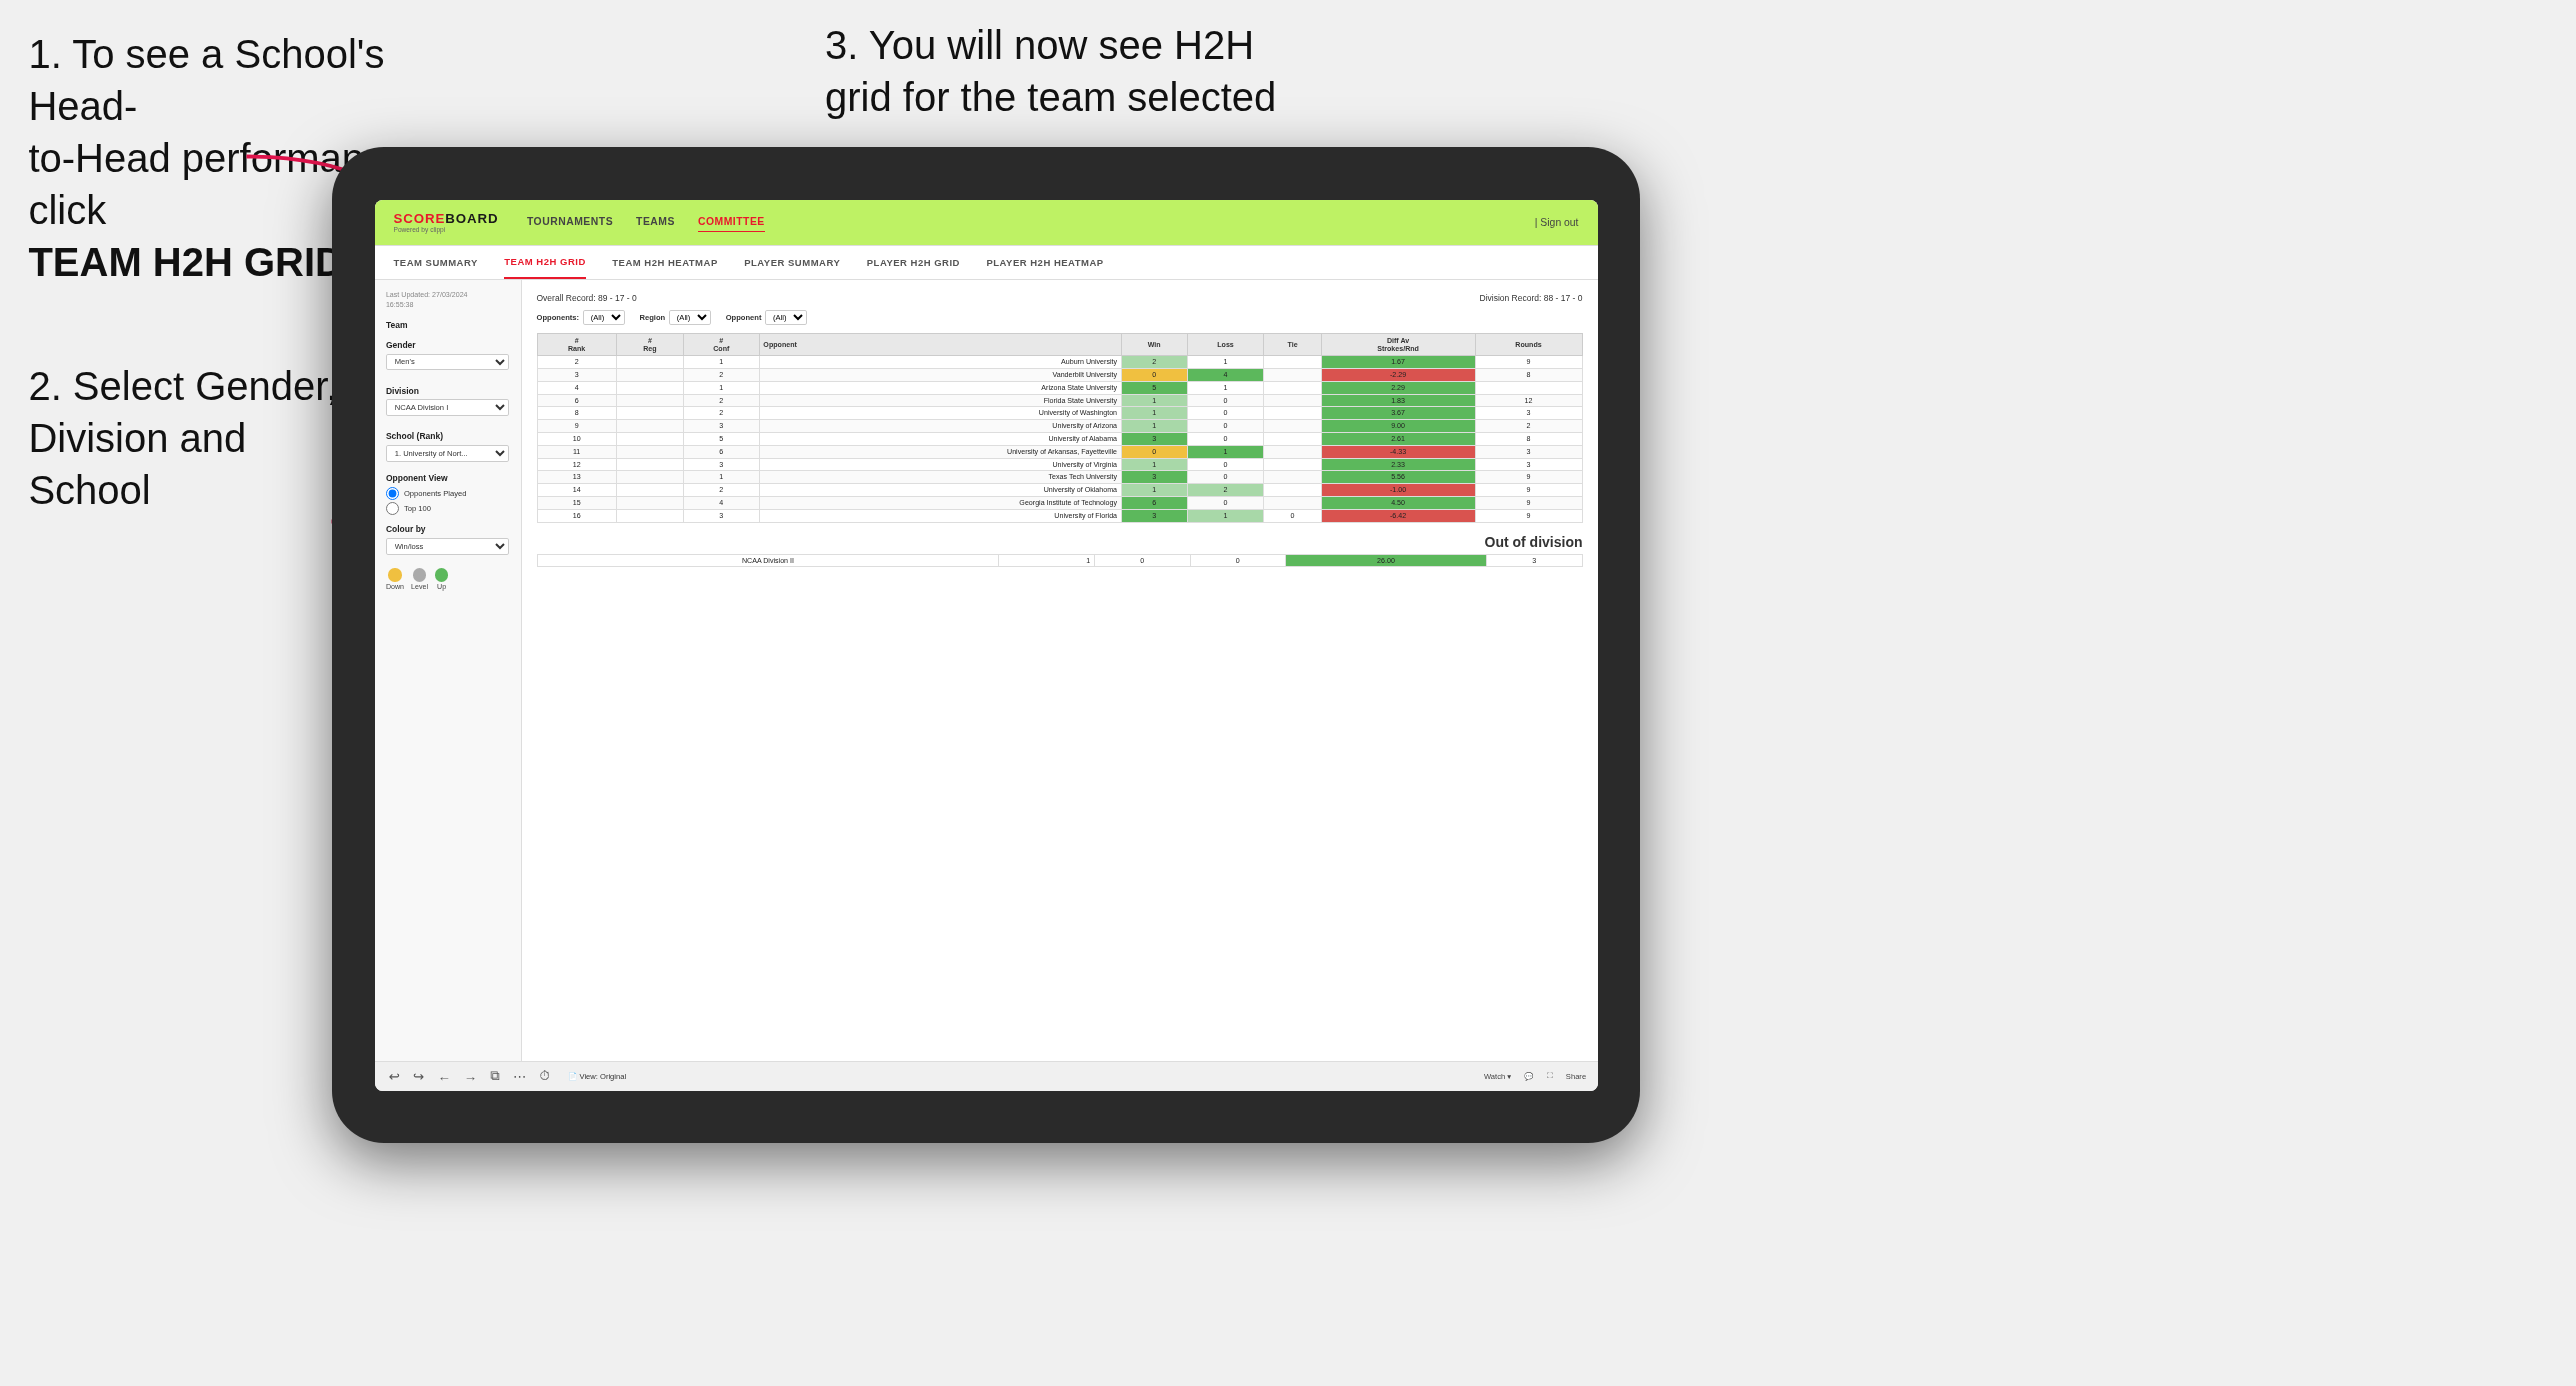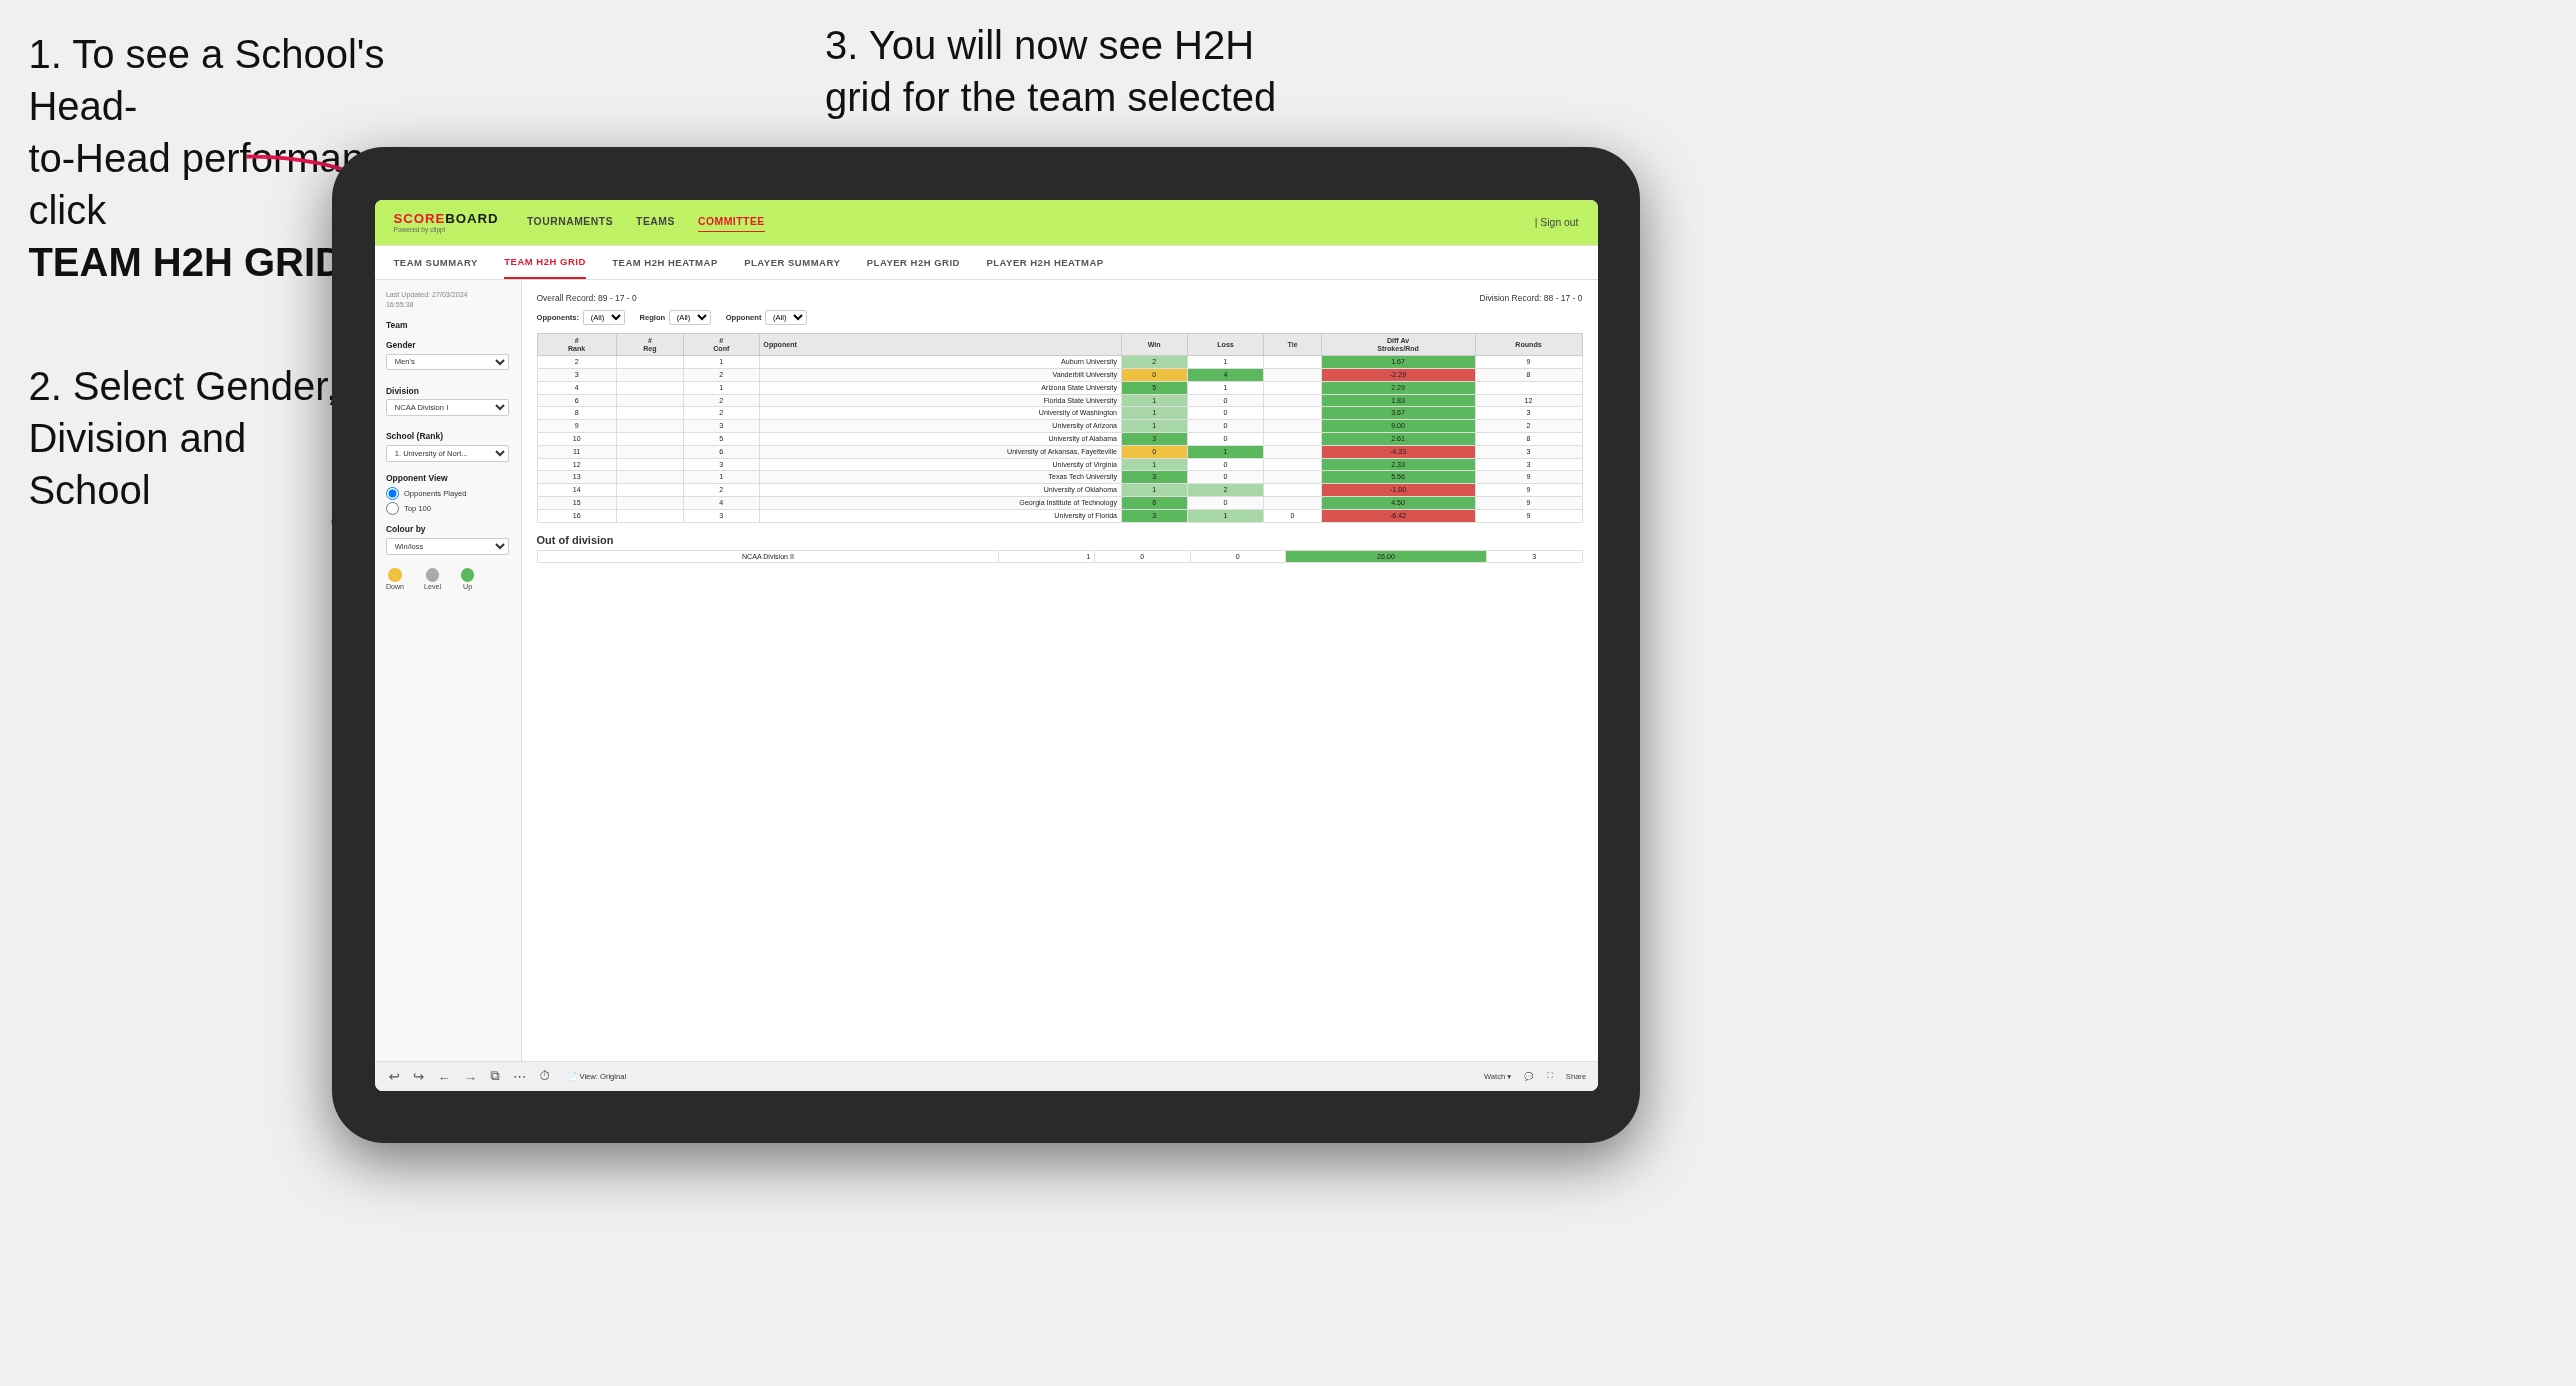--- a/index.html
+++ b/index.html
@@ -196,21 +196,21 @@
       display: flex;
       align-items: center;
       gap: 5px;
       font-size: 7.6px;
       color: #333;
       margin-bottom: 1.9px;
     }
 
     .color-legend {
       display: flex;
-      gap: 20px;
+      gap: 7px;
       margin-top: 7.6px;
       align-items: center;
     }
 
     .color-dot {
       width: 13.3px;
       height: 13.3px;
       border-radius: 50%;
     }
 
@@ -307,24 +307,25 @@
     .cell-yellow { background: #f0c040 !important; color: #222; }
     .cell-red { background: #d9534f !important; color: #fff; }
     .cell-lightgreen { background: #a8d8a8 !important; color: #222; }
 
     
     .out-of-division {
       margin-top: 11.4px;
     }
 
     .out-of-div-label {
-      font-size: 11px;
+      font-size: 14px;
       font-weight: 700;
       color: #333;
       margin-bottom: 3.8px;
+      text-align: right;
     }
 
     
     .bottom-toolbar {
       height: 30px;
       background: #f0f0f0;
       border-top: 0.9px solid #ddd;
       display: flex;
       align-items: center;
       padding: 0 11.4px;

